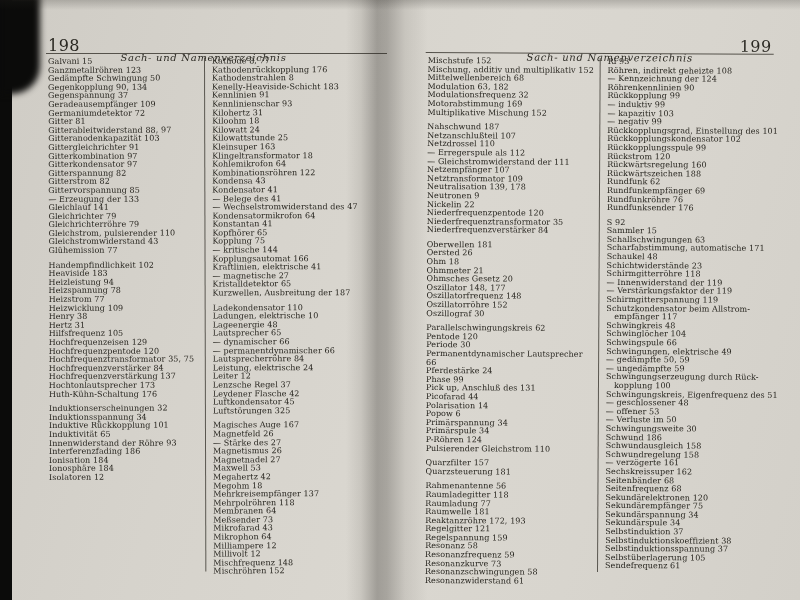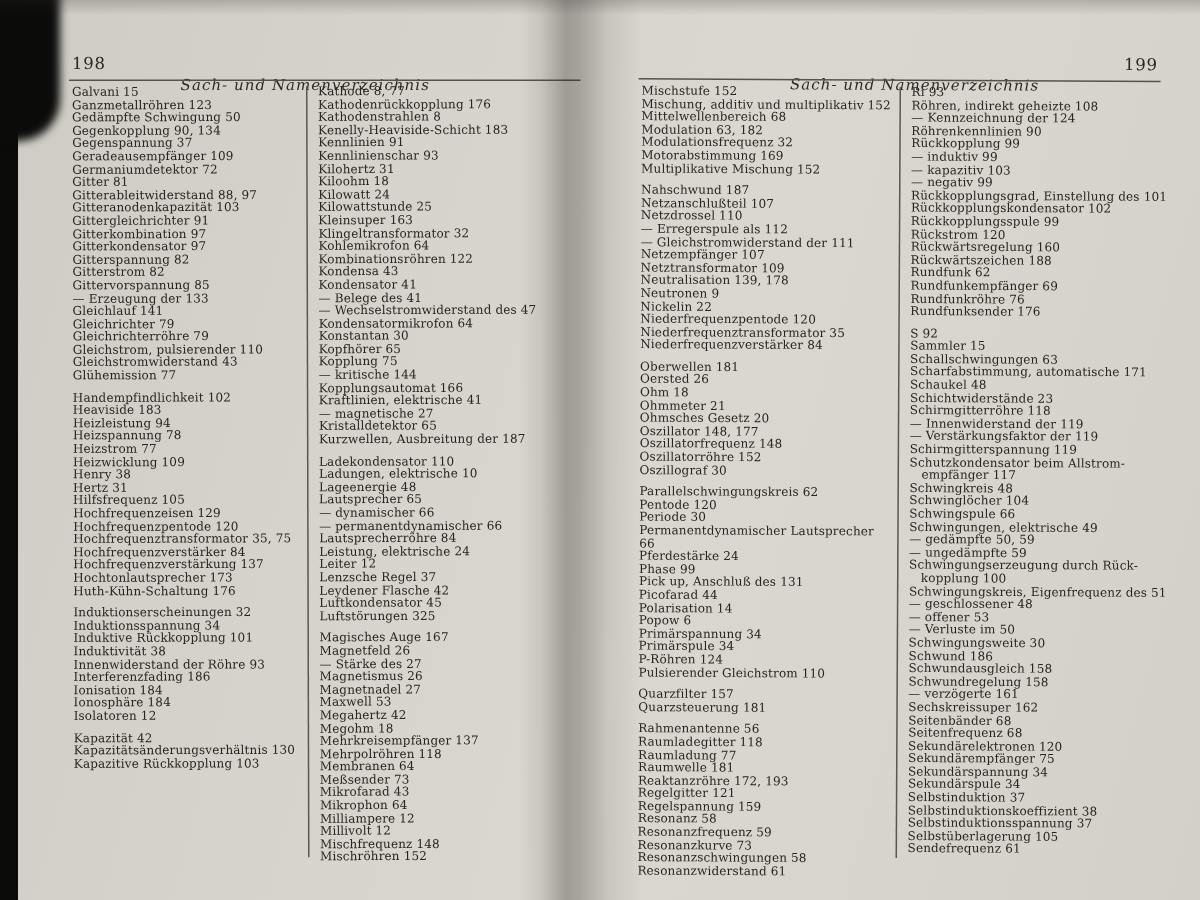--- a/index.html
+++ b/index.html
@@ -11,21 +11,21 @@
         border-bottom-right-radius:28px;filter:blur(3px);}
   .gutter-shadow{position:absolute;left:346px;top:0;width:82px;height:600px;pointer-events:none;z-index:5;
         background:linear-gradient(to right,rgba(56,52,46,0) 0%,rgba(56,52,46,0.10) 18%,
         rgba(38,35,31,0.32) 38%,rgba(38,35,31,0.28) 50%,rgba(56,52,46,0.10) 72%,rgba(56,52,46,0) 100%);}
   .top-vignette{position:absolute;left:0;top:0;width:800px;height:10px;pointer-events:none;z-index:6;
         background:linear-gradient(to bottom,rgba(40,38,34,0.22),rgba(40,38,34,0));}
   .page{position:absolute;top:0;height:600px;}
   .page-left{left:12px;width:383px;}
   .page-right{left:420px;width:380px;transform:rotate(0.3deg);transform-origin:50% 0;}
   .page-head{position:absolute;top:36px;left:0;right:0;height:16px;}
-  .pagenum{position:absolute;font-size:11px;color:#2a2822;letter-spacing:0.5px;}
+  .pagenum{position:absolute;font-size:16px;color:#2a2822;letter-spacing:0.5px;}
   .pagenum-left{left:36px;top:0;}
   .pagenum-right{right:28px;top:0;text-align:center;}
   .running-head{position:absolute;left:50%;transform:translateX(-50%);top:16px;
         font-style:italic;font-size:10px;color:#2c2a24;letter-spacing:0.7px;white-space:nowrap;}
   .head-rule{position:absolute;top:53px;height:1px;background:#55524b;}
   .page-left .head-rule{left:34px;right:8px;}
   .page-right .head-rule{left:6px;right:26px;}
   .cols{position:absolute;top:58px;left:0;right:0;bottom:0;}
   .page-left .cols{transform:rotate(-0.15deg);transform-origin:0 0;}
   .col{position:absolute;top:0;}
@@ -95,56 +95,51 @@
             <div class="entry">Hochfrequenztransformator 35, 75</div>
             <div class="entry">Hochfrequenzverstärker 84</div>
             <div class="entry">Hochfrequenzverstärkung 137</div>
             <div class="entry">Hochtonlautsprecher 173</div>
             <div class="entry">Huth-Kühn-Schaltung 176</div>
           </div>
           <div class="group">
             <div class="entry">Induktionserscheinungen 32</div>
             <div class="entry">Induktionsspannung 34</div>
             <div class="entry">Induktive Rückkopplung 101</div>
-            <div class="entry">Induktivität 38</div>
+            <div class="entry">Induktivität 65</div>
             <div class="entry">Innenwiderstand der Röhre 93</div>
             <div class="entry">Interferenzfading 186</div>
             <div class="entry">Ionisation 184</div>
             <div class="entry">Ionosphäre 184</div>
             <div class="entry">Isolatoren 12</div>
-          </div>
-          <div class="group">
-            <div class="entry">Kapazität 42</div>
-            <div class="entry">Kapazitätsänderungsverhältnis 130</div>
-            <div class="entry">Kapazitive Rückkopplung 103</div>
           </div>
         </div>
       <div class="col-rule"></div>
       <div class="col col-2">
           <div class="group">
             <div class="entry">Kathode 8, 77</div>
             <div class="entry">Kathodenrückkopplung 176</div>
             <div class="entry">Kathodenstrahlen 8</div>
             <div class="entry">Kenelly-Heaviside-Schicht 183</div>
             <div class="entry">Kennlinien 91</div>
             <div class="entry">Kennlinienschar 93</div>
             <div class="entry">Kilohertz 31</div>
             <div class="entry">Kiloohm 18</div>
             <div class="entry">Kilowatt 24</div>
             <div class="entry">Kilowattstunde 25</div>
             <div class="entry">Kleinsuper 163</div>
-            <div class="entry">Klingeltransformator 32</div>
+            <div class="entry">Klingeltransformator 18</div>
             <div class="entry">Kohlemikrofon 64</div>
             <div class="entry">Kombinationsröhren 122</div>
             <div class="entry">Kondensa 43</div>
             <div class="entry">Kondensator 41</div>
             <div class="entry">— Belege des 41</div>
             <div class="entry">— Wechselstromwiderstand des 47</div>
             <div class="entry">Kondensatormikrofon 64</div>
-            <div class="entry">Konstantan 30</div>
+            <div class="entry">Konstantan 41</div>
             <div class="entry">Kopfhörer 65</div>
             <div class="entry">Kopplung 75</div>
             <div class="entry">— kritische 144</div>
             <div class="entry">Kopplungsautomat 166</div>
             <div class="entry">Kraftlinien, elektrische 41</div>
             <div class="entry">— magnetische 27</div>
             <div class="entry">Kristalldetektor 65</div>
             <div class="entry">Kurzwellen, Ausbreitung der 187</div>
           </div>
           <div class="group">

